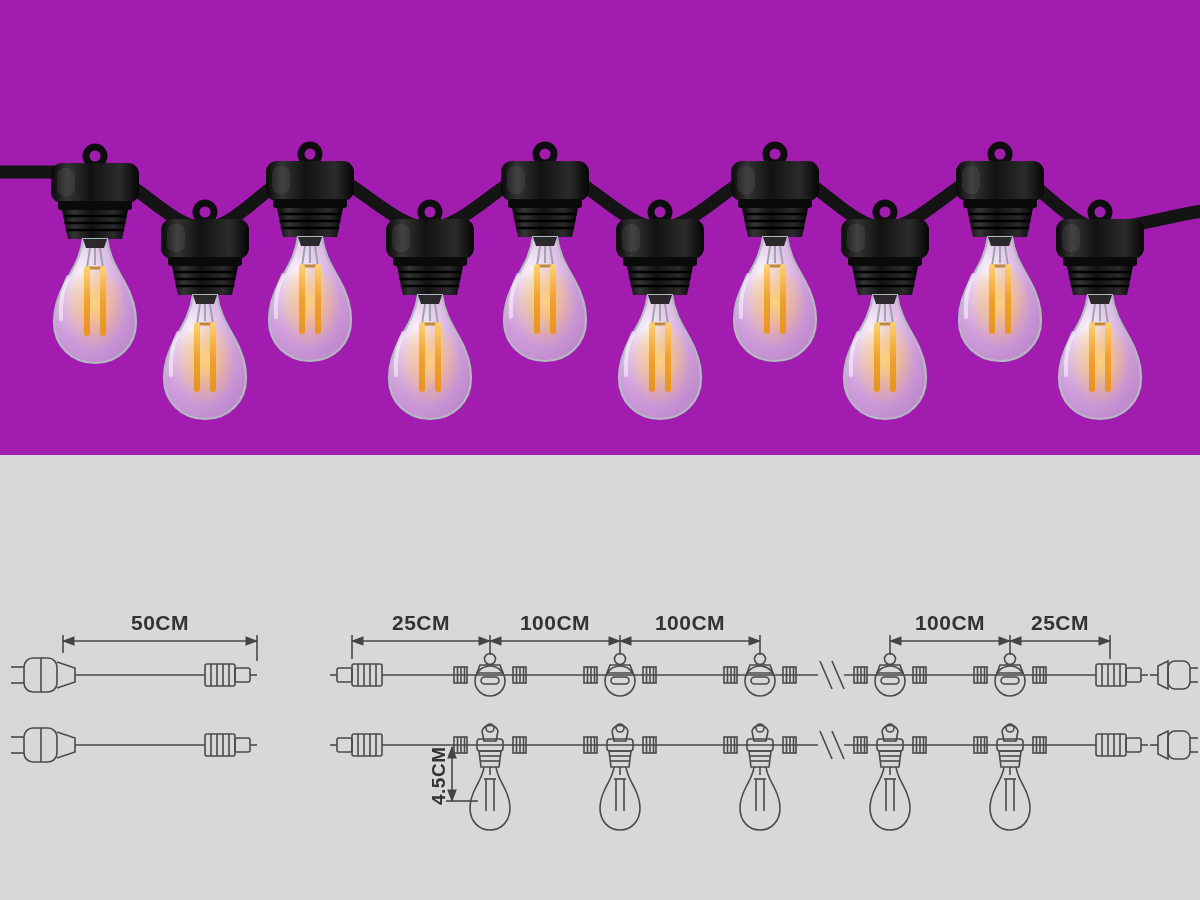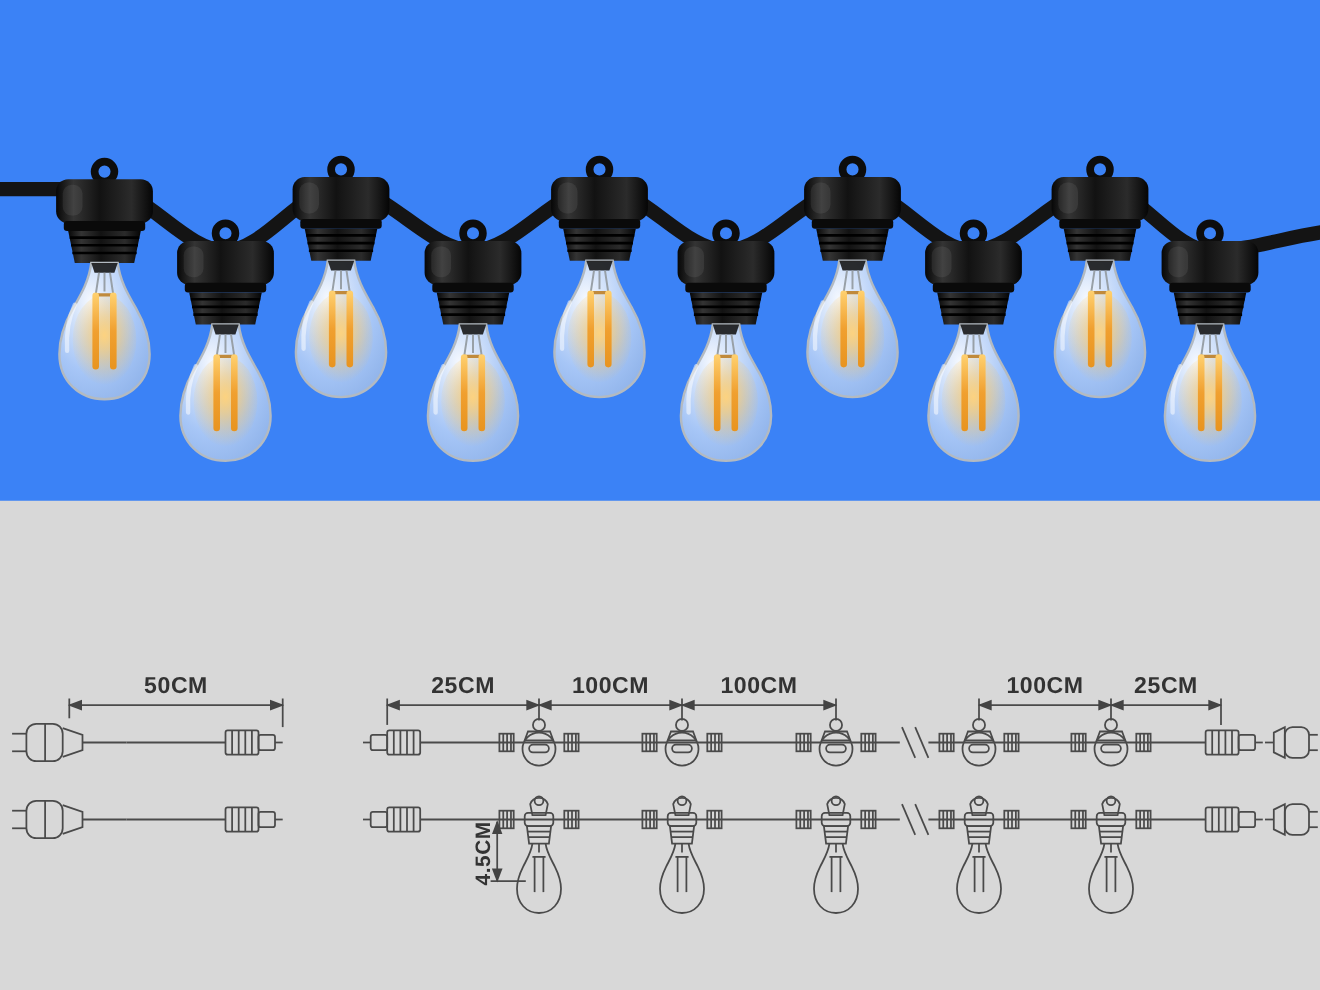--- a/index.html
+++ b/index.html
@@ -1,16 +1,16 @@
 <!DOCTYPE html>
 <html><head>
 <meta charset="utf-8">
 <style>
   html,body{margin:0;padding:0;background:#ffffff;}
-  .stage{position:relative;width:1200px;height:900px;overflow:hidden;background:#3b82f6;
+  .stage{position:relative;width:1200px;height:900px;overflow:hidden;background:#a21caf;
          font-family:"Liberation Sans",sans-serif;}
   .photo-svg{position:absolute;left:0;top:0;}
   .diagram-svg{position:absolute;left:0;top:455px;}
   .diagram-svg text{font:700 21px "Liberation Sans",sans-serif;fill:#333333;letter-spacing:.5px;}
   .diagram-svg text.small{font-size:19px;}
 </style>
 </head>
 <body>
 
 <div class="stage">

